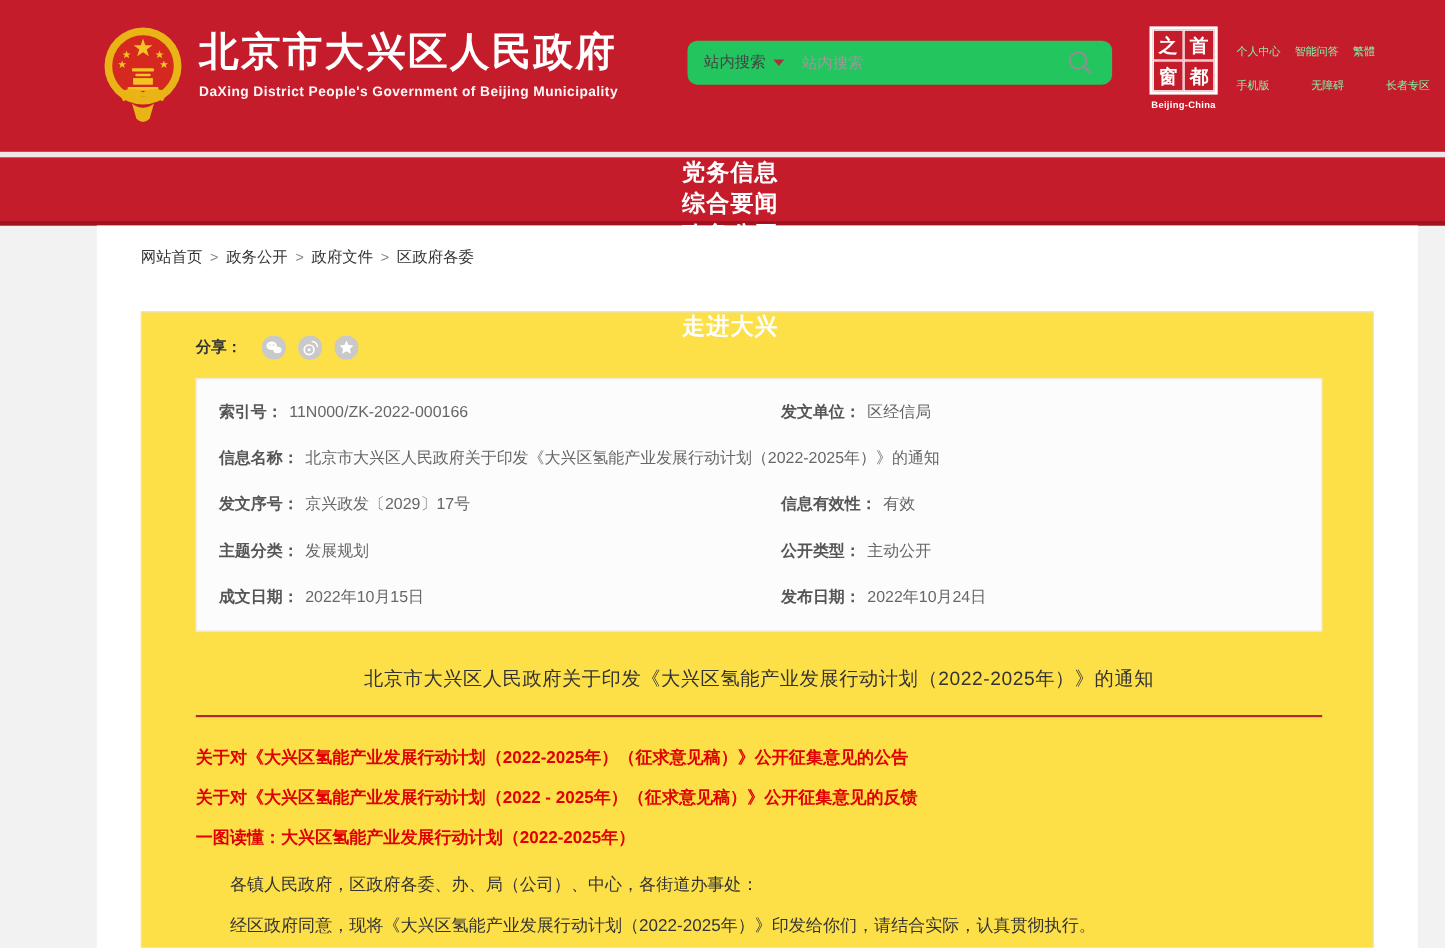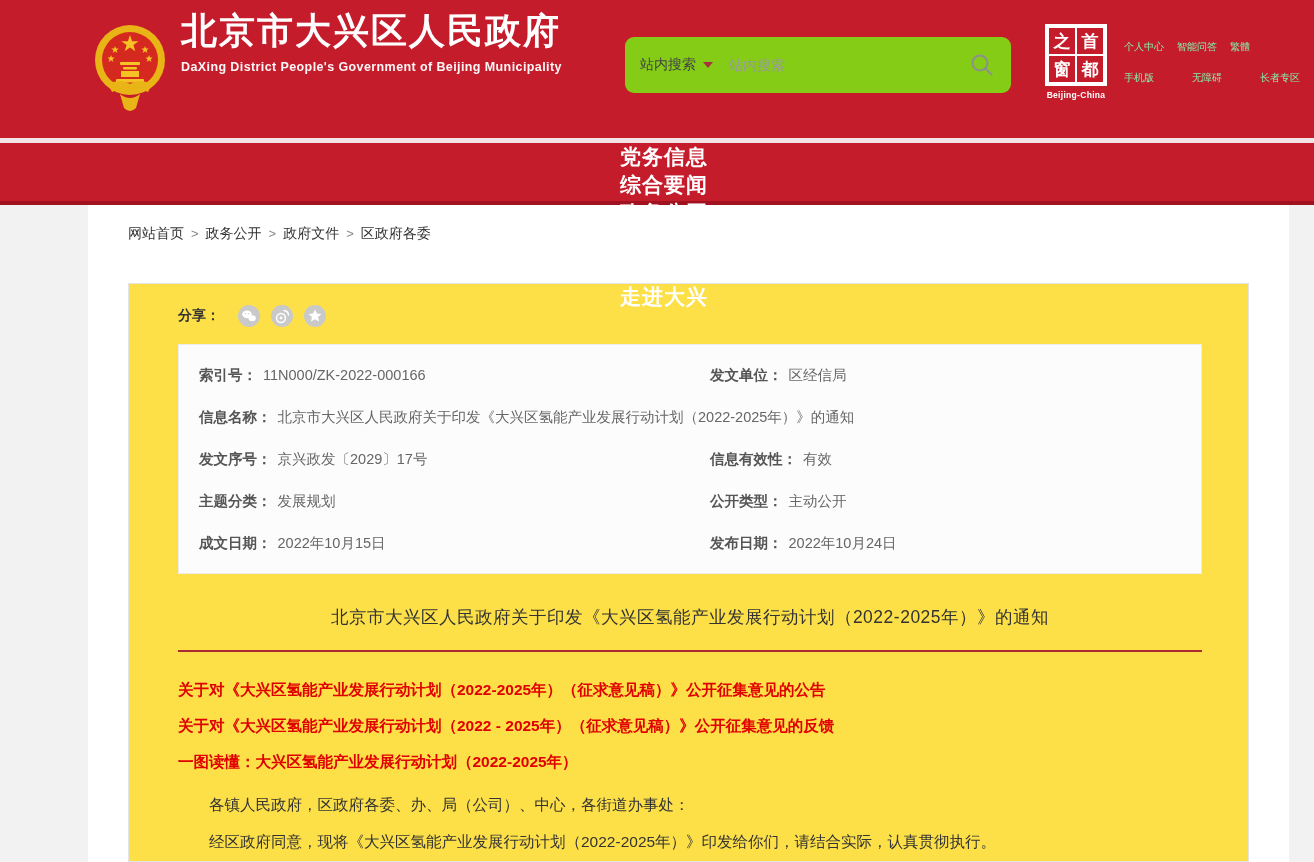--- a/index.html
+++ b/index.html
@@ -2,26 +2,26 @@
 <html><head>
 <meta charset="utf-8">
 <style>
   * { margin:0; padding:0; box-sizing:border-box; }
   html,body { width:1314px; height:862px; overflow:hidden; background:#f2f2f2;
     font-family:"Liberation Sans","DejaVu Sans",sans-serif; }
 
   
   .header { position:relative; width:100%; height:138px; background:#c51c2c; }
   .emblem { position:absolute; left:94px; top:22px; width:72px; height:94px; }
-  .title-block { position:absolute; left:181px; top:10px; color:#fff; }
+  .title-block { position:absolute; left:181px; top:26px; color:#fff; }
   .site-title { font-size:36px; font-weight:bold; letter-spacing:2px; line-height:42px; }
   .site-subtitle { font-size:12.5px; margin-top:8px; letter-spacing:.4px; font-weight:bold; opacity:.96; }
 
-  .search-box { position:absolute; left:625px; top:37px; width:386px; height:56px;
-    background:#84cc16; border-radius:9px; display:flex; align-items:center; padding:0 14px 0 15px; }
+  .search-box { position:absolute; left:625px; top:37px; width:386px; height:40px;
+    background:#22c55e; border-radius:9px; display:flex; align-items:center; padding:0 14px 0 15px; }
   .search-cat { display:flex; align-items:center; cursor:pointer; }
   .search-cat-label { font-size:14px; color:#444; }
   .caret-down { width:0; height:0; border-left:5px solid transparent; border-right:5px solid transparent;
     border-top:6px solid #a8323c; margin-left:7px; }
   .search-input { flex:1; border:none; outline:none; font-size:14px; color:#333;
     margin-left:16px; background:transparent; font-family:inherit; }
   .search-input::placeholder { color:#9a9a9a; }
   .search-btn { background:none; border:none; cursor:pointer; padding:2px; display:flex; }
 
   .cw-logo { position:absolute; left:1043px; top:24px; width:66px; text-align:center; cursor:pointer; }

